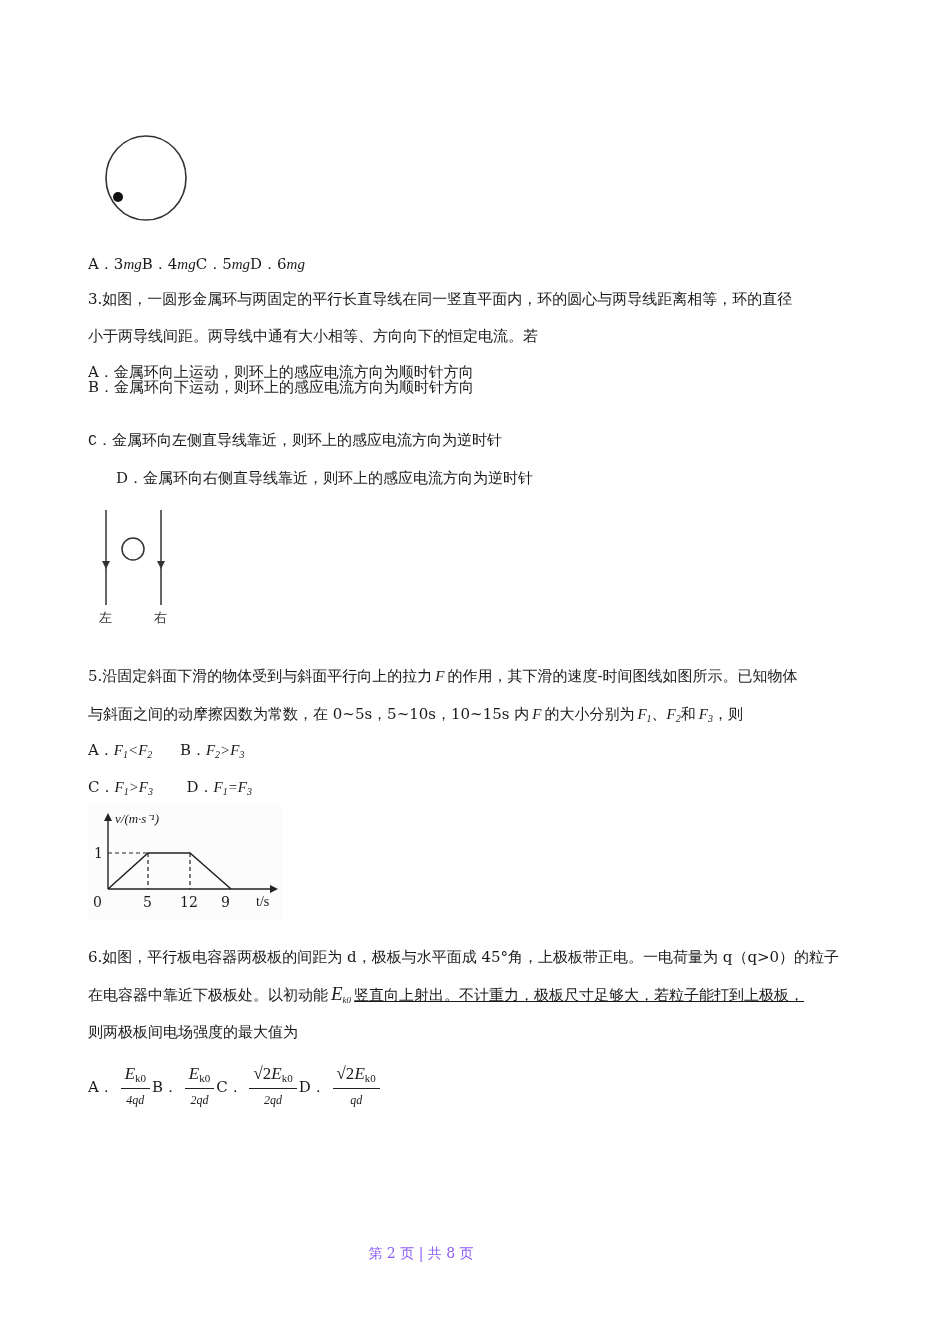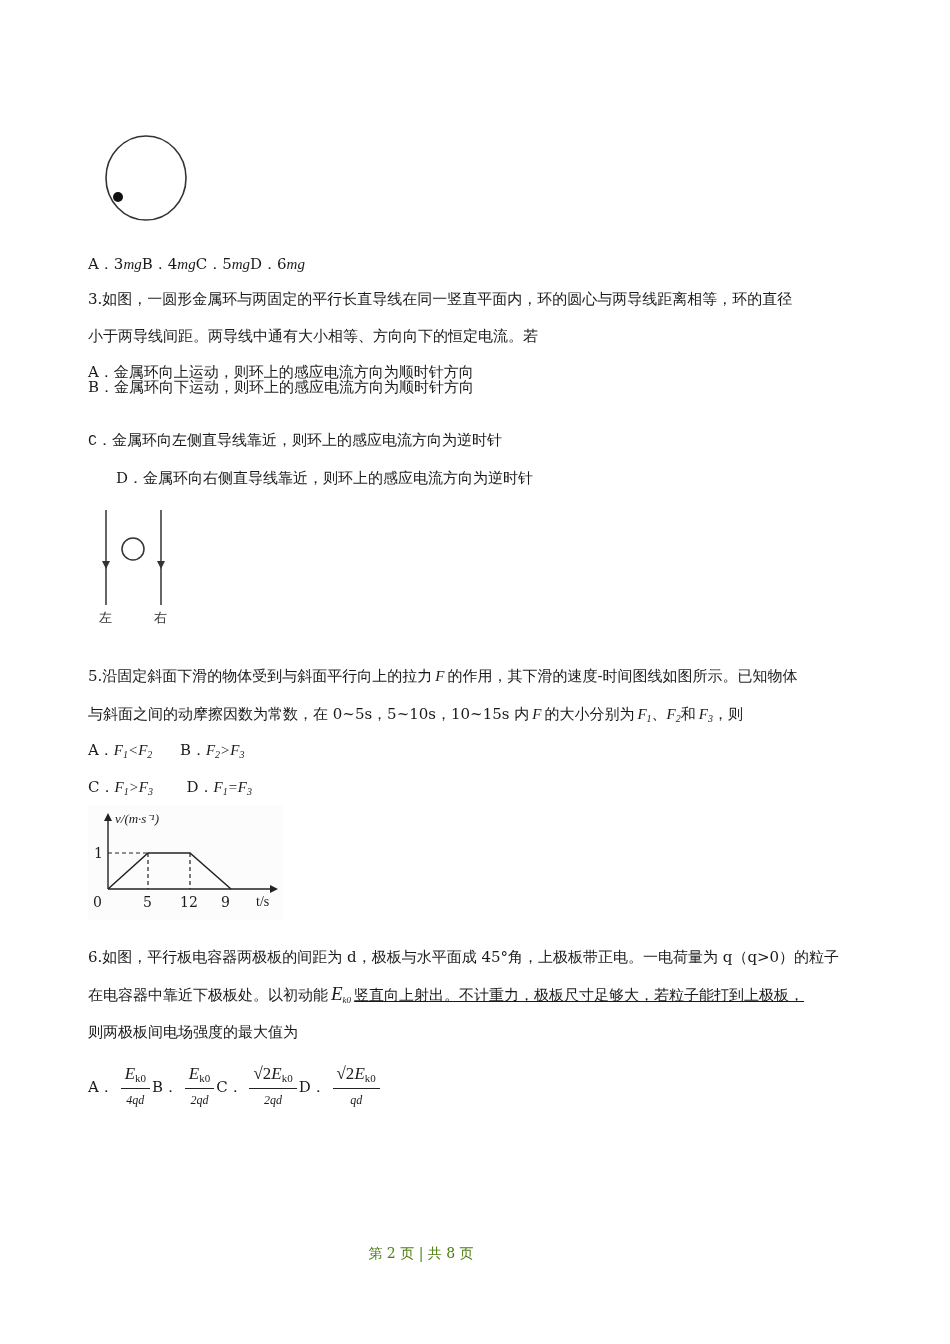--- a/index.html
+++ b/index.html
@@ -6,21 +6,21 @@
     body { width: 950px; height: 1344px; position: relative; overflow: hidden;
            font-family: "DejaVu Serif", "Liberation Serif", serif; color: #1a1a1a; font-size: 15px; }
     .abs { position: absolute; }
     .line { position: absolute; left: 88px; white-space: nowrap; font-size: 15px; line-height: 20px; }
     i.v { font-style: italic; font-family: "Liberation Serif", "DejaVu Serif", serif; }
     sub { font-size: 10px; vertical-align: -3px; }
     .frac { display: inline-block; vertical-align: middle; text-align: center; margin: 0 2px; }
     .frac .num { display: block; padding: 0 4px; border-bottom: 1px solid #222; font-family: "Liberation Serif", serif; font-style: italic; font-size: 17px; line-height: 20px; }
     .frac .den { display: block; padding: 0 4px; font-family: "Liberation Serif", serif; font-style: italic; font-size: 12px; line-height: 22px; }
     .frac .num sub { font-style: normal; font-size: 11px; }
-    .footer { position: absolute; left: 0; width: 842px; top: 1245px; text-align: center; font-size: 14px; color: #4d7c0f; }
+    .footer { position: absolute; left: 0; width: 842px; top: 1245px; text-align: center; font-size: 14px; color: #8b5cf6; }
     .fig { position: absolute; }
   </style>
 </head>
 <body>
 
 <div class="fig" style="left:100px; top:130px; width:95px; height:100px;">
   <svg width="95" height="100" viewBox="0 0 95 100">
     <ellipse cx="46" cy="48" rx="40" ry="42" fill="none" stroke="#333" stroke-width="1.6"></ellipse>
     <circle cx="18" cy="67" r="5" fill="#111"></circle>
   </svg>

